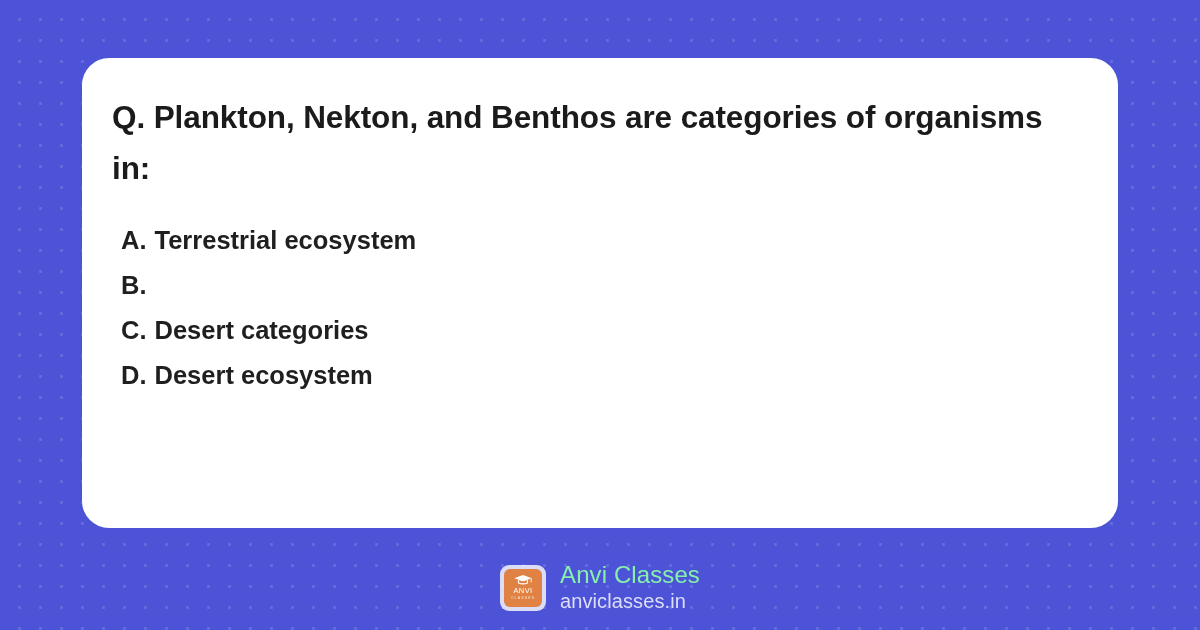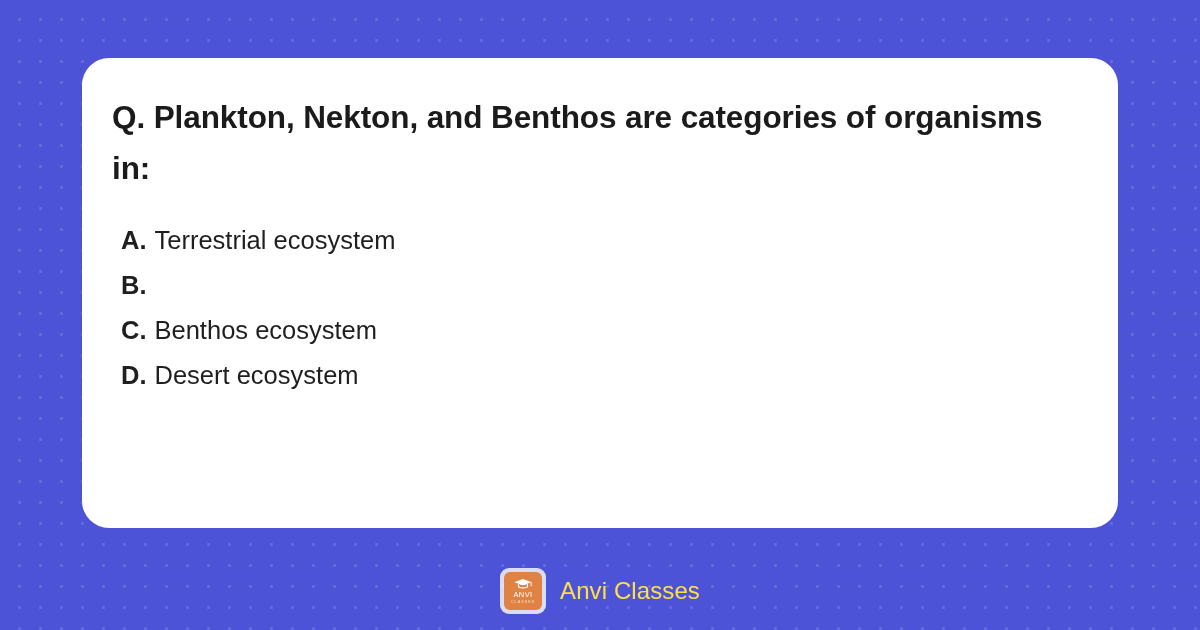--- a/index.html
+++ b/index.html
@@ -69,21 +69,21 @@
     line-height: 45px;
     color: #1f1f1f;
     padding-left: 9px;
   }
   .option-letter {
     font-weight: bold;
     margin-right: 8px;
     white-space: pre;
   }
   .option-text {
-    font-weight: normal;
+    font-weight: bold;
   }
 
   
   .footer {
     position: absolute;
     left: 0;
     right: 0;
     bottom: 16px;
     display: flex;
     align-items: center;
@@ -130,21 +130,21 @@
   }
 
   .brand-text {
     display: flex;
     flex-direction: column;
     justify-content: center;
     line-height: 1;
   }
   .brand-title {
     font-size: 24px;
-    color: #fde047;
+    color: #86efac;
     line-height: 28px;
     letter-spacing: 0.1px;
   }
   .brand-url {
     font-size: 20px;
     color: #dcdefc;
     line-height: 25px;
     letter-spacing: 0.1px;
   }
 </style>
@@ -165,21 +165,21 @@
         <span class="option-letter">A.</span>
         <span class="option-text">Terrestrial ecosystem</span>
       </li>
 
       <li class="option">
         <span class="option-letter">B.</span>
       </li>
 
       <li class="option">
         <span class="option-letter">C.</span>
-        <span class="option-text">Benthos ecosystem</span>
+        <span class="option-text">Desert categories</span>
       </li>
 
       <li class="option">
         <span class="option-letter">D.</span>
         <span class="option-text">Desert ecosystem</span>
       </li>
 
     </ul>
   </div>
 
@@ -195,17 +195,18 @@
             <line x1="22.2" y1="5.4" x2="22.2" y2="10.4" stroke="#ffffff" stroke-width="1.2"></line>
           </svg>
         </span>
         <span class="logo-name">ANVI</span>
         <span class="logo-sub">CLASSES</span>
       </div>
     </div>
 
     <div class="brand-text">
       <span class="brand-title">Anvi Classes</span>
+      <span class="brand-url">anviclasses.in</span>
     </div>
 
   </div>
 
 </div>
 
 </body></html>

